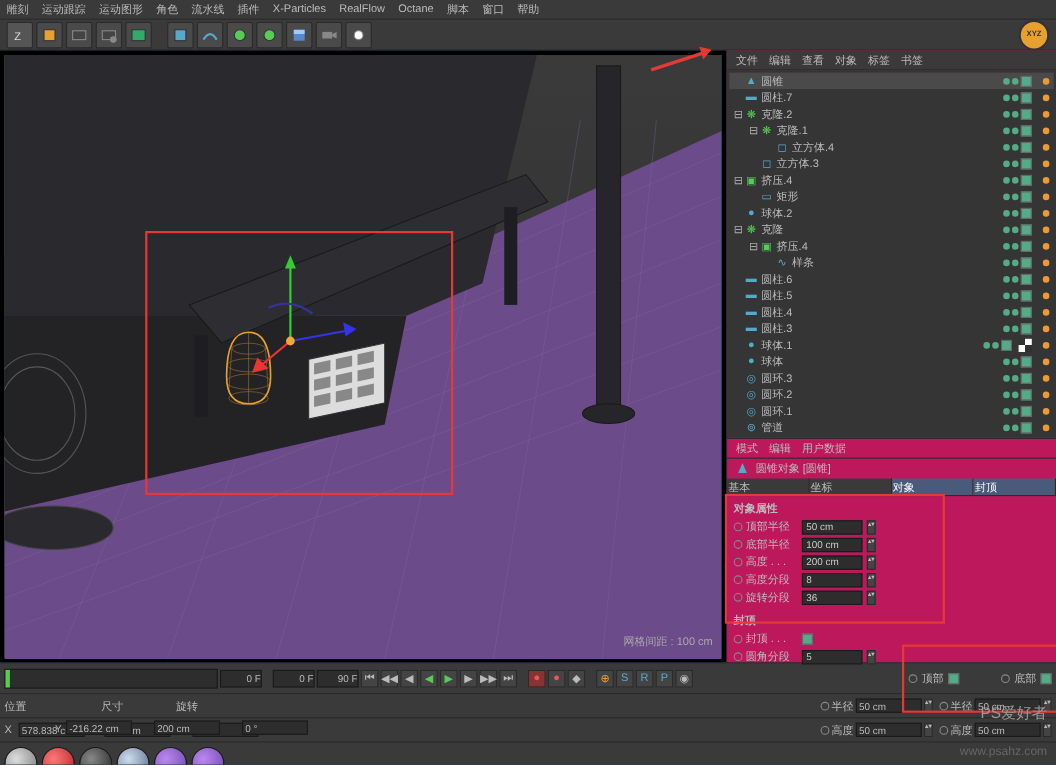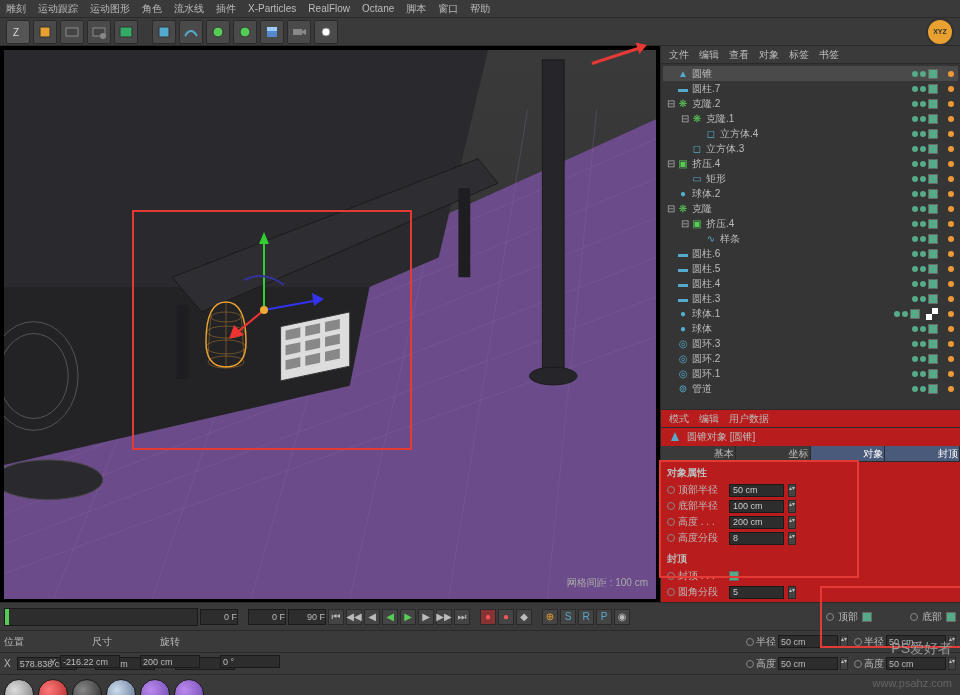--- a/index.html
+++ b/index.html
@@ -10,39 +10,39 @@
 .tbtn{width:24px;height:24px;background:#4a4a4a;border:1px solid #2a2a2a;border-radius:2px;display:flex;align-items:center;justify-content:center;cursor:pointer;flex-shrink:0}
 .tbtn svg{width:16px;height:16px}
 .main{display:flex;height:556px}
 .viewport{flex:1;background:#0c4a6e;position:relative;border:4px solid #000000}
 .vp-canvas{position:absolute;inset:0;background:linear-gradient(180deg,#3a3a3a 0%,#2d2d2d 100%)}
 .redbox{position:absolute;border:2px solid #e53935;pointer-events:none}
 .arrow-red{position:absolute;width:50px;height:3px;background:#e53935;transform-origin:left}
 .arrow-red::after{content:'';position:absolute;right:-8px;top:-5px;border-left:10px solid #e53935;border-top:6px solid transparent;border-bottom:6px solid transparent}
 .gizmo{position:absolute;left:210px;top:230px;width:100px;height:100px}
 .sel-obj{position:absolute;left:192px;top:247px;width:60px;height:75px}
-.right-panel{width:300px;background:#b91c1c;display:flex;flex-direction:column;border-left:1px solid #2a2a2a}
+.right-panel{width:300px;background:#be185d;display:flex;flex-direction:column;border-left:1px solid #2a2a2a}
 .obj-mgr{height:372px;display:flex;flex-direction:column;border-bottom:1px solid #2a2a2a}
 .obj-tabs{height:18px;display:flex;gap:10px;padding:2px 8px;background:#3a3a3a;border-bottom:1px solid #2a2a2a}
 .obj-tree{flex:1;overflow-y:auto;background:#353535;padding:2px}
 .tree-row{height:15px;display:flex;align-items:center;padding-left:4px;position:relative}
 .tree-row.sel{background:#4a4a4a}
 .tree-indent{display:inline-block}
 .tree-icon{width:12px;height:12px;margin-right:3px;display:inline-flex;align-items:center;justify-content:center}
 .tree-vis{position:absolute;right:4px;display:flex;gap:2px;align-items:center}
 .dot{width:6px;height:6px;border-radius:50%}
 .dot.g{background:#5a8}
 .dot.o{background:#e93}
 .chk{width:10px;height:10px;border:1px solid #666}
 .attr-mgr{flex:1;display:flex;flex-direction:column}
 .attr-tabs{height:18px;display:flex;gap:10px;padding:2px 8px;border-bottom:1px solid #2a2a2a}
 .attr-title{height:18px;display:flex;align-items:center;padding:2px 8px;gap:6px}
 .attr-title svg{width:12px;height:12px}
 .attr-tabrow{height:16px;display:flex;border-bottom:1px solid #2a2a2a}
-.attr-tab{flex:1;text-align:right;padding:1px;background:#3a3a3a;border-right:1px solid #2a2a2a;cursor:pointer}
+.attr-tab{flex:1;text-align:left;padding:1px;background:#3a3a3a;border-right:1px solid #2a2a2a;cursor:pointer}
 .attr-tab.active{background:#4a5a7a;color:#fff}
 .attr-section{padding:2px 6px}
 .attr-sec-title{padding:2px 0;font-weight:bold}
 .attr-row{display:flex;align-items:center;height:16px;gap:4px}
 .attr-label{width:58px;display:flex;align-items:center;gap:3px}
 .attr-radio{width:8px;height:8px;border:1px solid #888;border-radius:50%;display:inline-block}
 .attr-input{background:#2d2d2d;border:1px solid #1a1a1a;padding:0 3px;height:13px;width:55px;color:#ccc;font-size:9px}
 .attr-spin{width:8px;height:13px;background:#444;border:1px solid #2a2a2a;font-size:6px;text-align:center;line-height:6px}
 .timeline{height:28px;background:#3a3a3a;border-top:1px solid #2a2a2a;display:flex;align-items:center;padding:0 4px;gap:2px}
 .tl-track{flex:1;height:18px;background:#2d2d2d;border:1px solid #1a1a1a;position:relative}
@@ -563,20 +563,28 @@
                 <span class="attr-spin">▴▾</span>
               </div>
               <div class="attr-row">
                 <span class="attr-label">
                   <span class="attr-radio"></span>
                   <span>高度分段</span>
                 </span>
                 <input class="attr-input" value="8" style="">
                 <span class="attr-spin">▴▾</span>
               </div>
+              <div class="attr-row">
+                <span class="attr-label">
+                  <span class="attr-radio"></span>
+                  <span>旋转分段</span>
+                </span>
+                <input class="attr-input" value="36" style="">
+                <span class="attr-spin">▴▾</span>
+              </div>
             </div>
         </div>
       </div>
       <div class="attr-section">
         <div class="attr-sec-title">封顶</div>
         <div class="attr-row">
             <span class="attr-label">
               <span class="attr-radio"></span>
               <span>封顶 . . .</span>
             </span>

